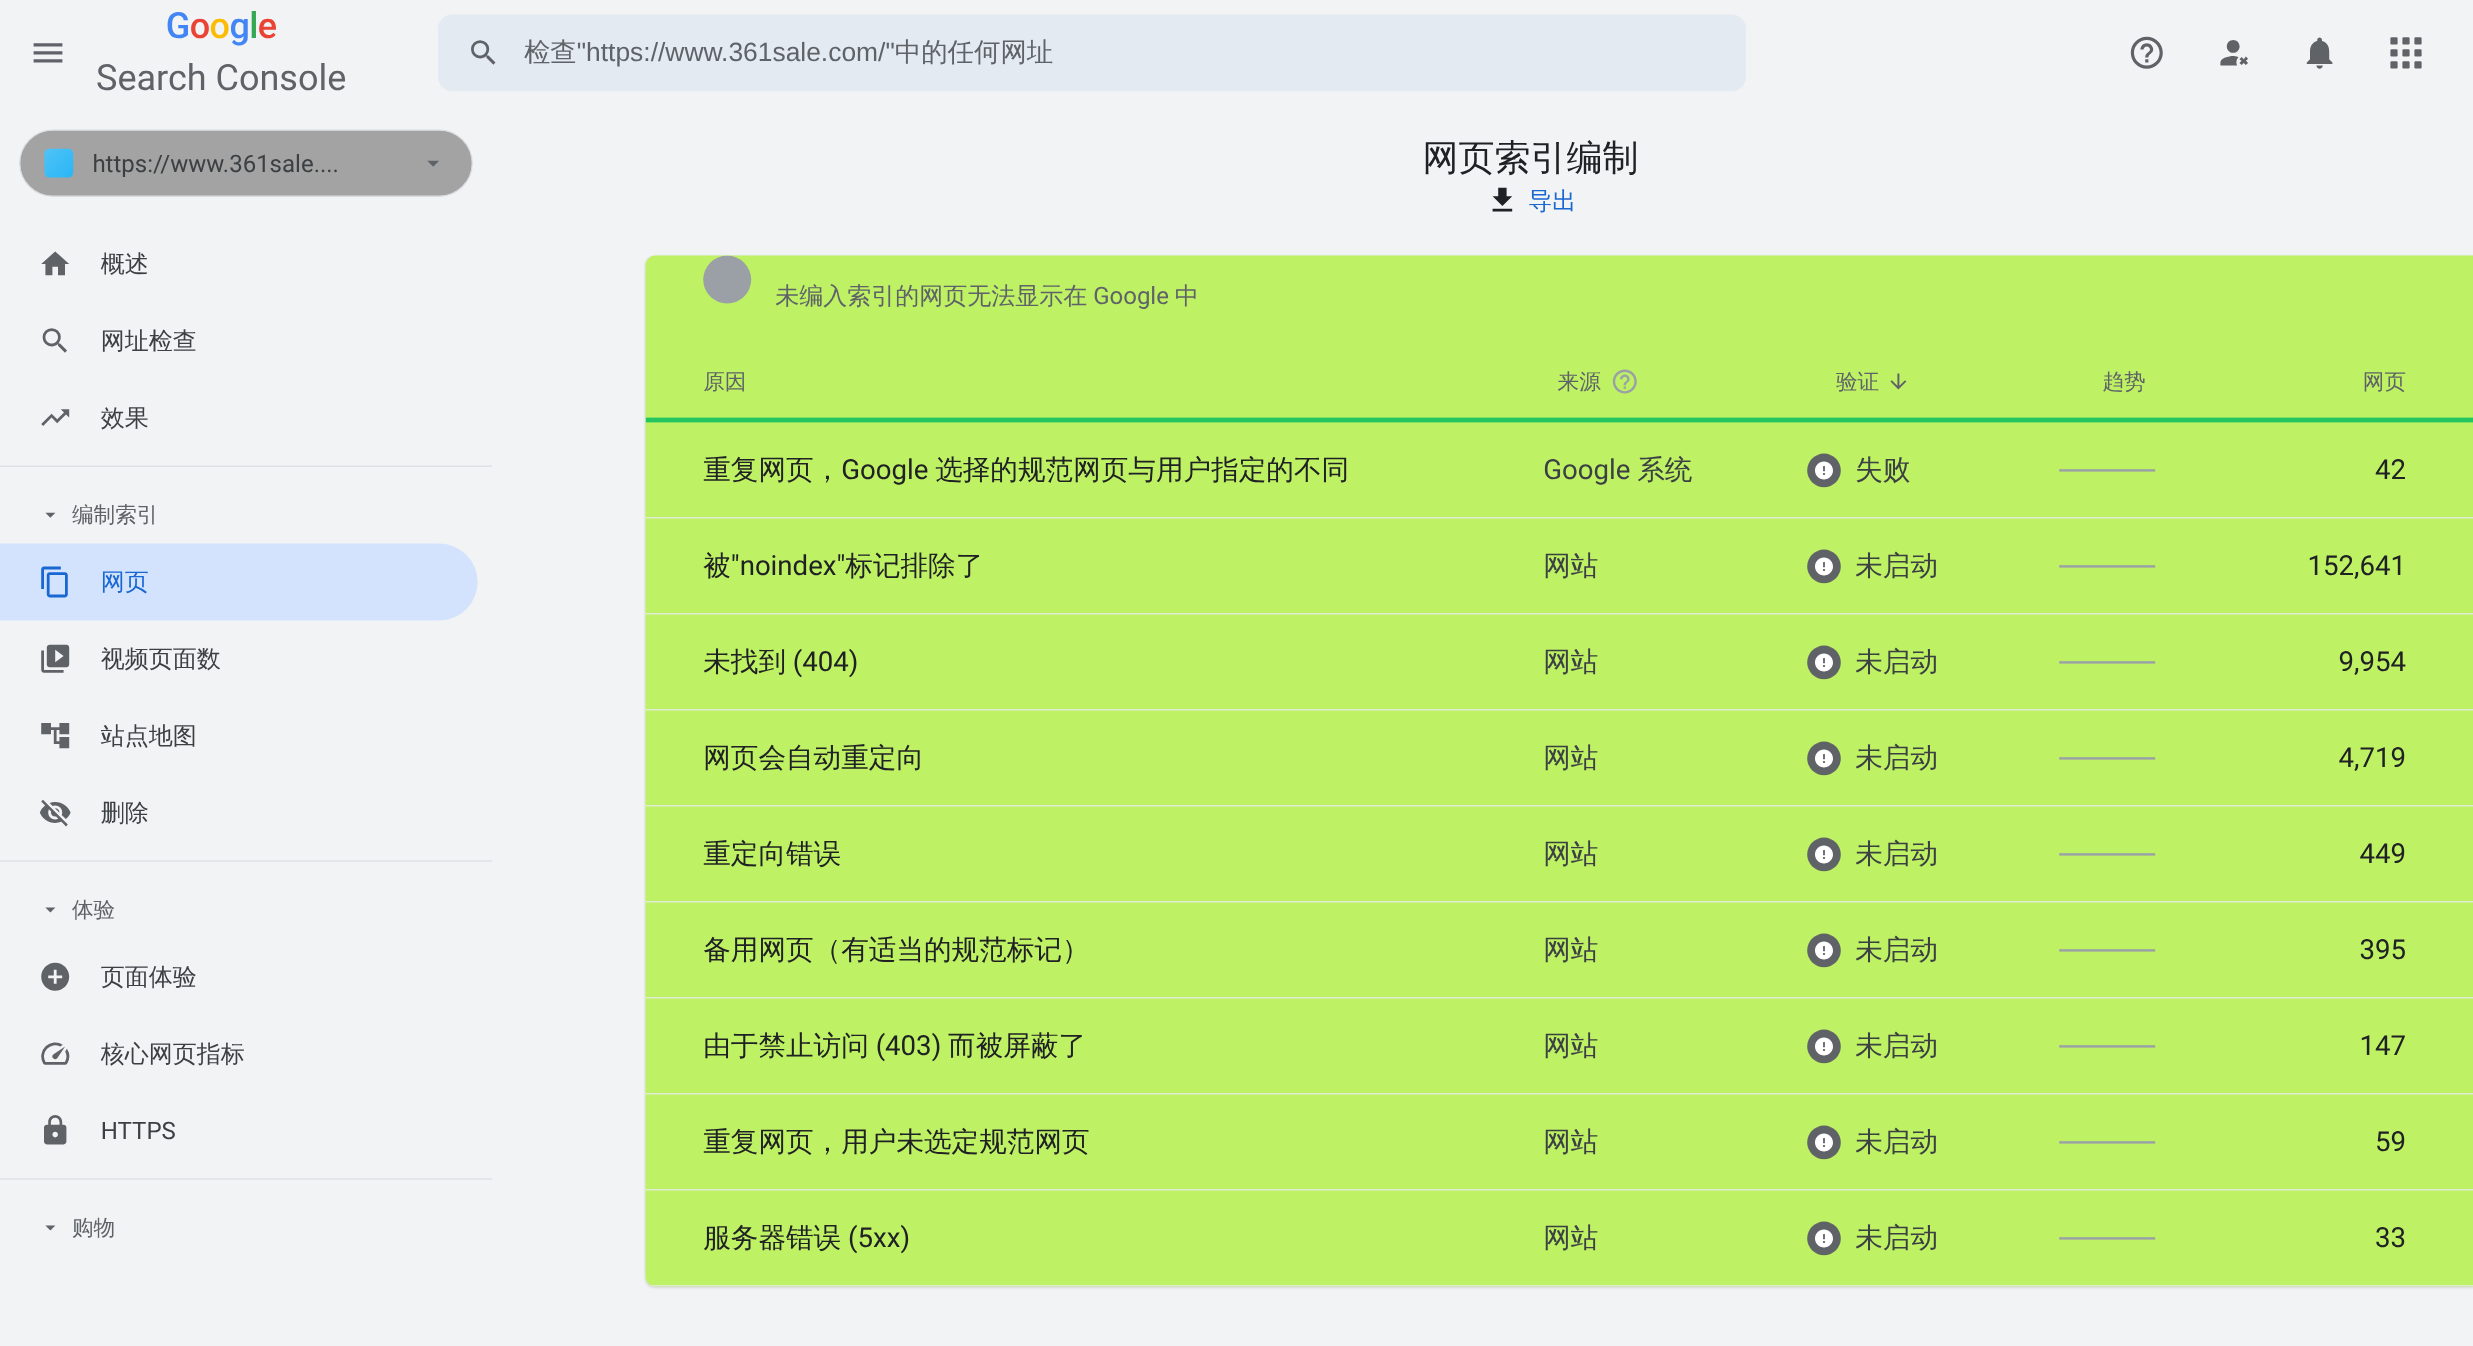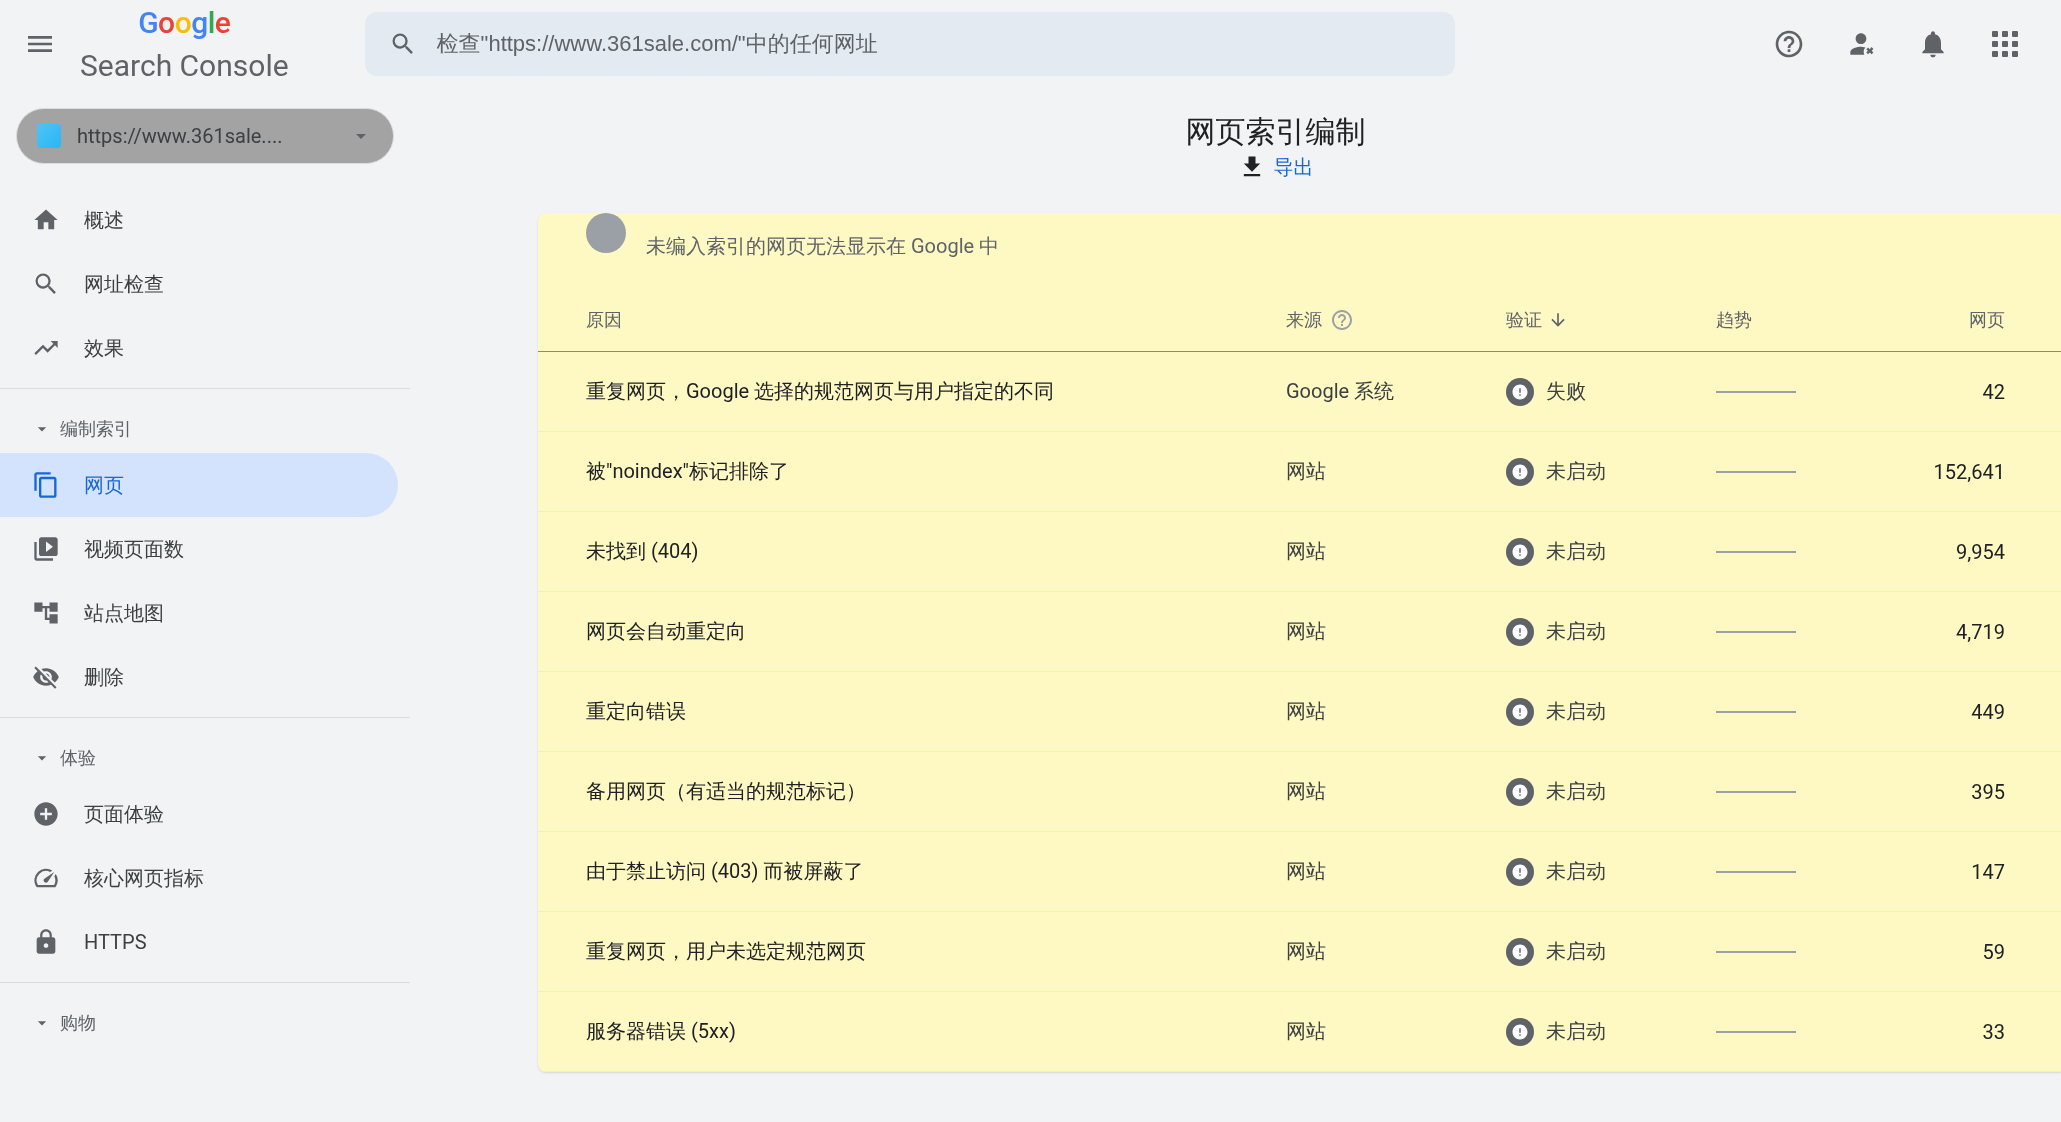--- a/index.html
+++ b/index.html
@@ -195,21 +195,21 @@
       align-items: center;
       gap: 8px;
       cursor: pointer;
       color: #1967d2;
       font-size: 20px;
       font-weight: 500;
     }
     .export-btn svg { width: 28px; height: 28px; fill: #202124; }
     
     .content-card {
-      background: #fef9c3;
+      background: #bef264;
       margin-left: 128px;
       margin-right: 0;
       border-radius: 8px 0 0 8px;
       box-shadow: 0 1px 2px rgba(60,64,67,0.15);
       overflow: hidden;
     }
     
     .info-banner {
       padding: 20px 48px 28px 108px;
       font-size: 20px;
@@ -226,40 +226,41 @@
       background: #9aa0a6;
       display: flex;
       align-items: center;
       justify-content: center;
     }
     
     .data-table-header {
       display: flex;
       align-items: center;
       padding: 16px 48px;
-      border-bottom: 1px solid #22c55e;
+      border-bottom: 4px solid #22c55e;
       font-size: 18px;
       color: #5f6368;
       height: 64px;
+      gap: 12px;
     }
     .col-reason { flex: 0 0 700px; }
     .col-source { flex: 0 0 220px; display: flex; align-items: center; gap: 8px; }
     .col-source svg { width: 24px; height: 24px; fill: #9aa0a6; }
     .col-verify { flex: 0 0 210px; display: flex; align-items: center; gap: 6px; }
     .col-verify svg { width: 20px; height: 20px; fill: #5f6368; }
     .col-trend { flex: 0 0 170px; }
     .col-pages { flex: 1; text-align: right; padding-right: 8px; }
     
     .data-row {
       display: flex;
       align-items: center;
       padding: 0 48px;
       height: 80px;
       border-bottom: 1px solid #e8eaed;
-      font-size: 20px;
+      font-size: 23px;
       cursor: pointer;
     }
     .data-row .col-reason { color: #202124; }
     .data-row .col-source { color: #3c4043; }
     .verify-badge {
       display: flex;
       align-items: center;
       gap: 12px;
     }
     .verify-icon-circle {

